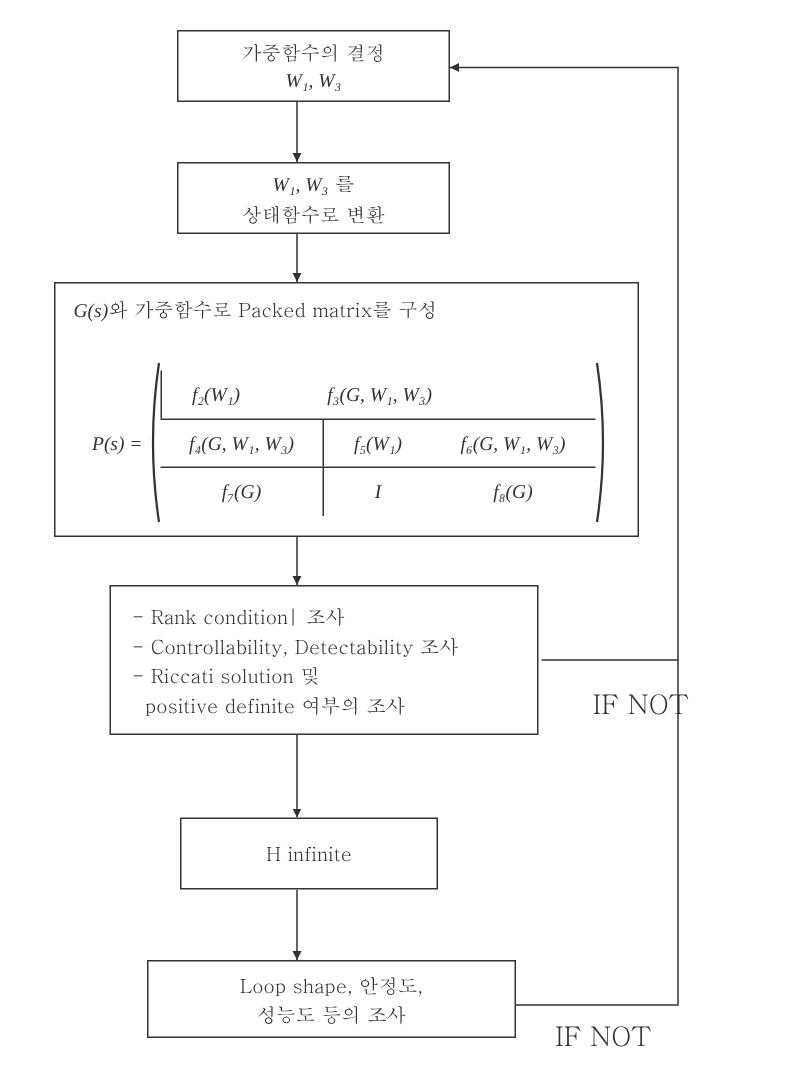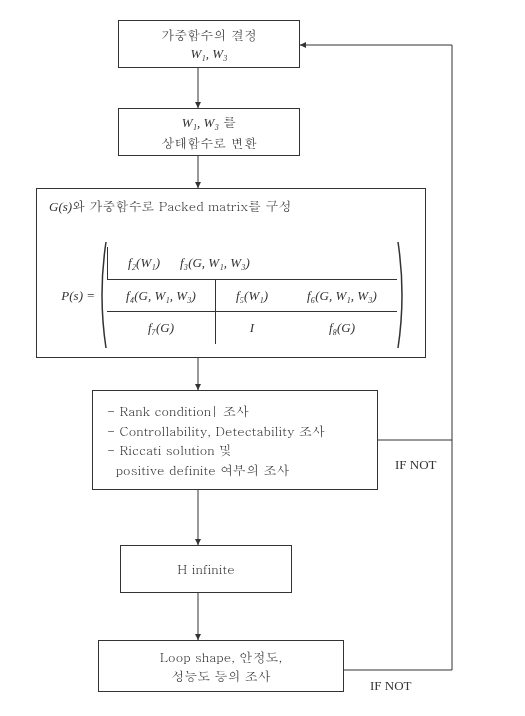--- a/index.html
+++ b/index.html
@@ -22,21 +22,21 @@
     display: flex;
     flex-direction: column;
     justify-content: center;
     align-items: center;
     padding: 4px 8px;
     line-height: 1.5;
   }
   .box.left { align-items: flex-start; text-align: left; }
   svg.lines { position: absolute; left: 0; top: 0; width: 525px; height: 716px; pointer-events: none; }
   .arrowhead { fill: #333; }
-  .label { position: absolute; font-size: 13px; font-family: Liberation Serif, serif; }
+  .label { position: absolute; font-size: 18px; }
   .ital { font-style: italic; font-family: Liberation Serif, serif; }
 </style>
 </head>
 <body>
 
 <svg class="lines">
   <defs>
     <marker id="ah" markerWidth="8" markerHeight="8" refX="6" refY="3" orient="auto">
       <path d="M0,0 L6,3 L0,6 Z" class="arrowhead"></path>
     </marker>
@@ -76,21 +76,21 @@
   <div style="display:flex; align-items:center; width:100%;">
     <div class="ital" style="width:48px; text-align:right; padding-right:2px;">P(s) = </div>
 
     <svg width="10" height="110">
         <path d="M9,2 Q1,55 9,108" stroke="#333" fill="none" stroke-width="1.5"></path>
       </svg>
     <div style="display:flex; flex-direction:column; width:290px;" class="ital">
       <div style="display:flex;">
         <div style="width:1px; background:#333;"></div>
         <div style="width:72px; text-align:center; padding:6px 0;">f₂(W₁)</div>
-        <div style="width:108px; text-align:left; padding:6px 0;">f₃(G, W₁, W₃)</div>
+        <div style="width:108px; text-align:right; padding:6px 0;">f₃(G, W₁, W₃)</div>
       </div>
       <div style="display:flex; border-top:1px solid #333; border-bottom:1px solid #333;">
         <div style="width:108px; text-align:center; padding:6px 0;">f₄(G, W₁, W₃)</div>
         <div style="width:1px; background:#333;"></div>
         <div style="width:72px; text-align:center; padding:6px 0;">f₅(W₁)</div>
         <div style="width:108px; text-align:center; padding:6px 0;">f₆(G, W₁, W₃)</div>
       </div>
       <div style="display:flex;">
         <div style="width:108px; text-align:center; padding:6px 0;">f₇(G)</div>
         <div style="width:1px; background:#333;"></div>
@@ -98,21 +98,21 @@
         <div style="width:108px; text-align:center; padding:6px 0;">f₈(G)</div>
       </div>
     </div>
 
     <svg width="10" height="110">
         <path d="M1,2 Q9,55 1,108" stroke="#333" fill="none" stroke-width="1.5"></path>
       </svg>
   </div>
 </div>
 
-<div class="box left" style="left:92px; top:390px; width:286px; height:100px; padding:10px 14px;">
+<div class="box left" style="left:73px; top:390px; width:286px; height:100px; padding:10px 14px;">
   <div>- Rank condition| 조사</div>
   <div>- Controllability, Detectability 조사</div>
   <div>- Riccati solution 및</div>
   <div style="white-space:pre;">  positive definite 여부의 조사</div>
 </div>
 
 <div class="box" style="left:120px; top:545px; width:172px; height:48px;">
   <div>H infinite</div>
 </div>
 

